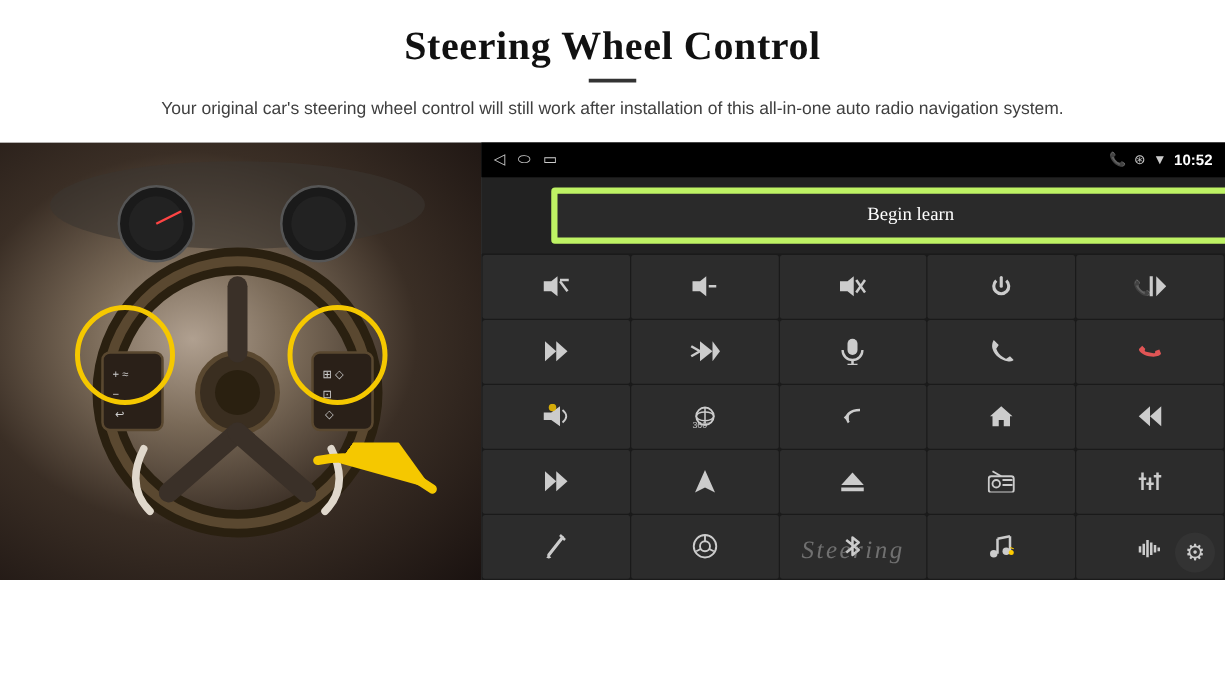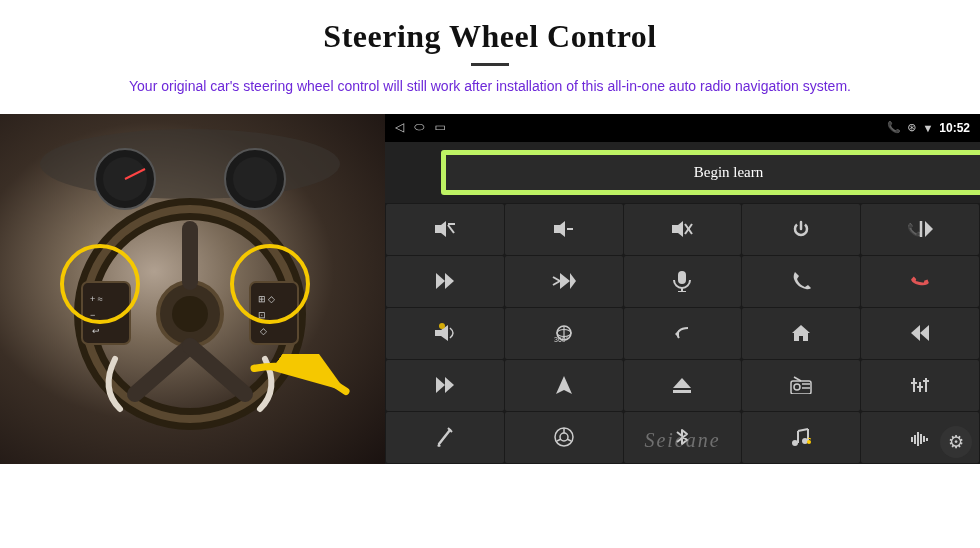--- a/index.html
+++ b/index.html
@@ -36,21 +36,21 @@
 
     .title-divider {
       width: 38px;
       height: 3px;
       background: #333;
       margin: 8px auto 10px;
     }
 
     .subtitle-text {
       font-size: 14px;
-      color: #6d28d9;
+      color: #404040;
       line-height: 1.55;
       font-family: Arial, sans-serif;
       max-width: 820px;
       margin: 0 auto;
     }
 
     .content-section {
       display: flex;
       width: 100%;
       flex: 1;
@@ -496,21 +496,21 @@
               <line x1="2" y1="9" x2="2" y2="14" stroke="#ccc" stroke-width="2"></line>
               <line x1="5" y1="7" x2="5" y2="16" stroke="#ccc" stroke-width="2"></line>
               <line x1="8" y1="4" x2="8" y2="18" stroke="#ccc" stroke-width="2"></line>
               <line x1="11" y1="6" x2="11" y2="16" stroke="#ccc" stroke-width="2"></line>
               <line x1="14" y1="8" x2="14" y2="14" stroke="#ccc" stroke-width="2"></line>
               <line x1="17" y1="10" x2="17" y2="13" stroke="#ccc" stroke-width="2"></line>
             </svg>
         </div>
       </div>
 
-      <div class="seicane-watermark">Seicane</div>
+      <div class="seicane-watermark">Steering</div>
 
       <div class="gear-btn">
         <span>⚙</span>
       </div>
 
     </div>
   </div>
 </div>
 
 </body></html>

